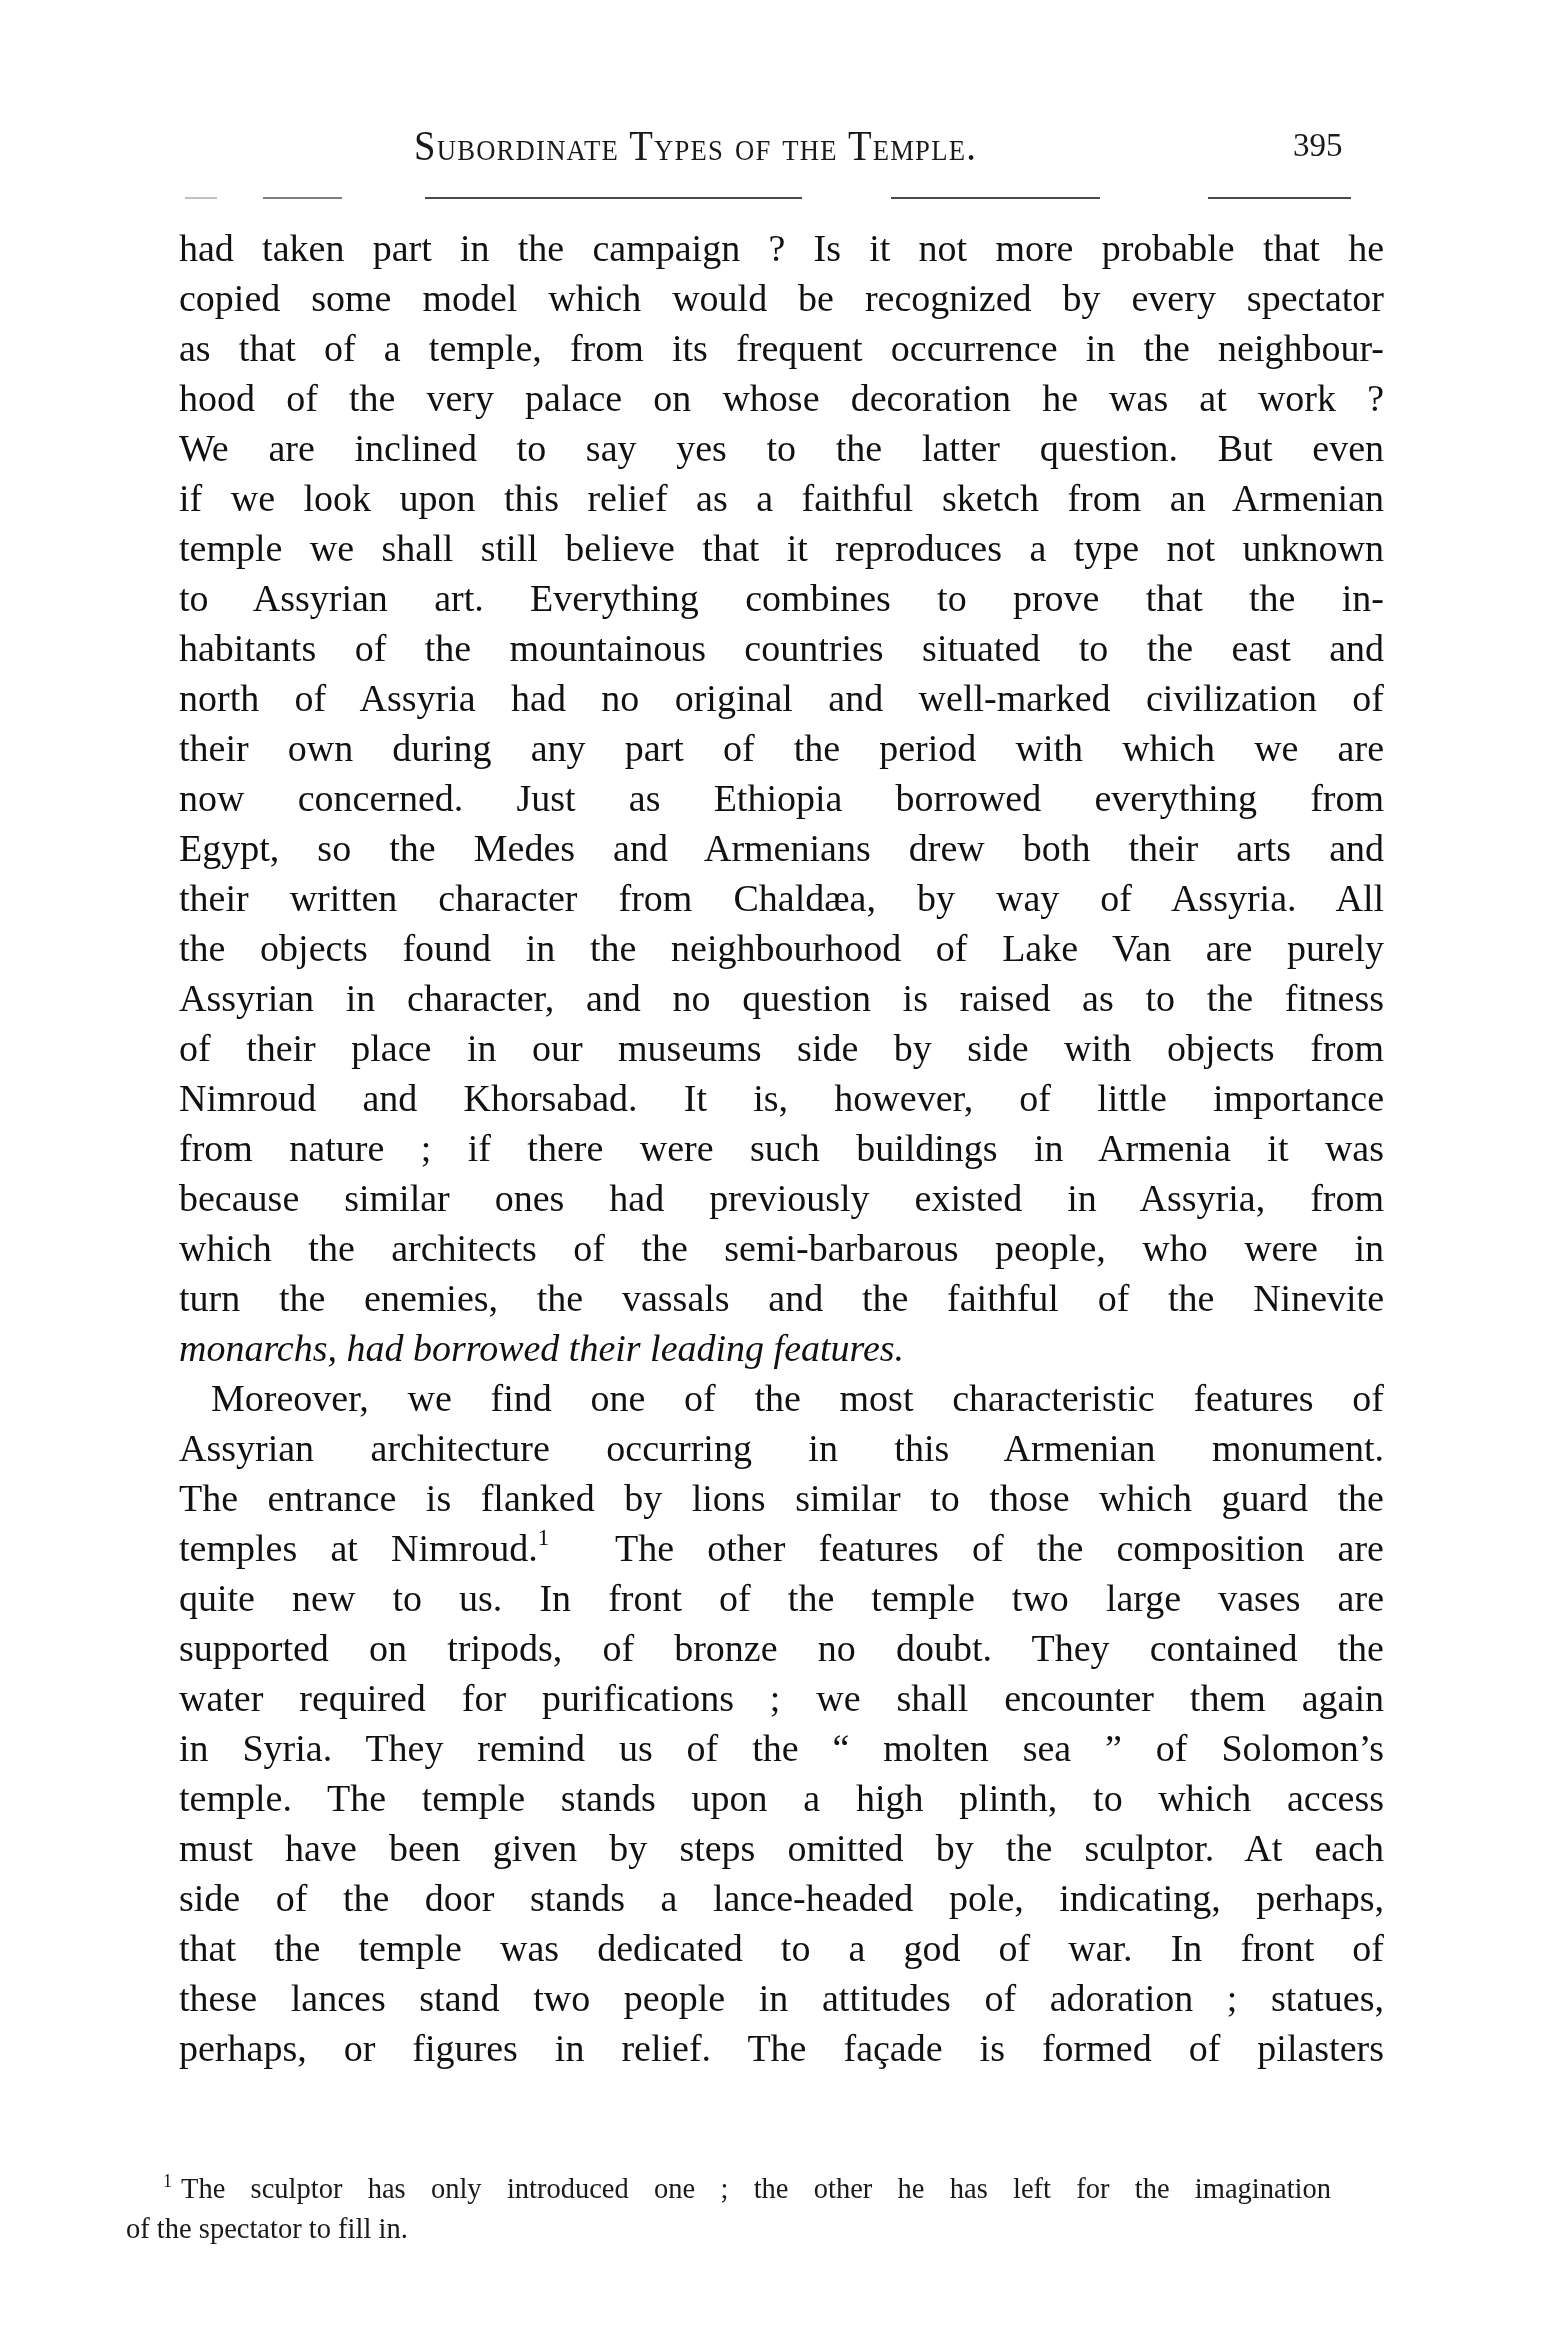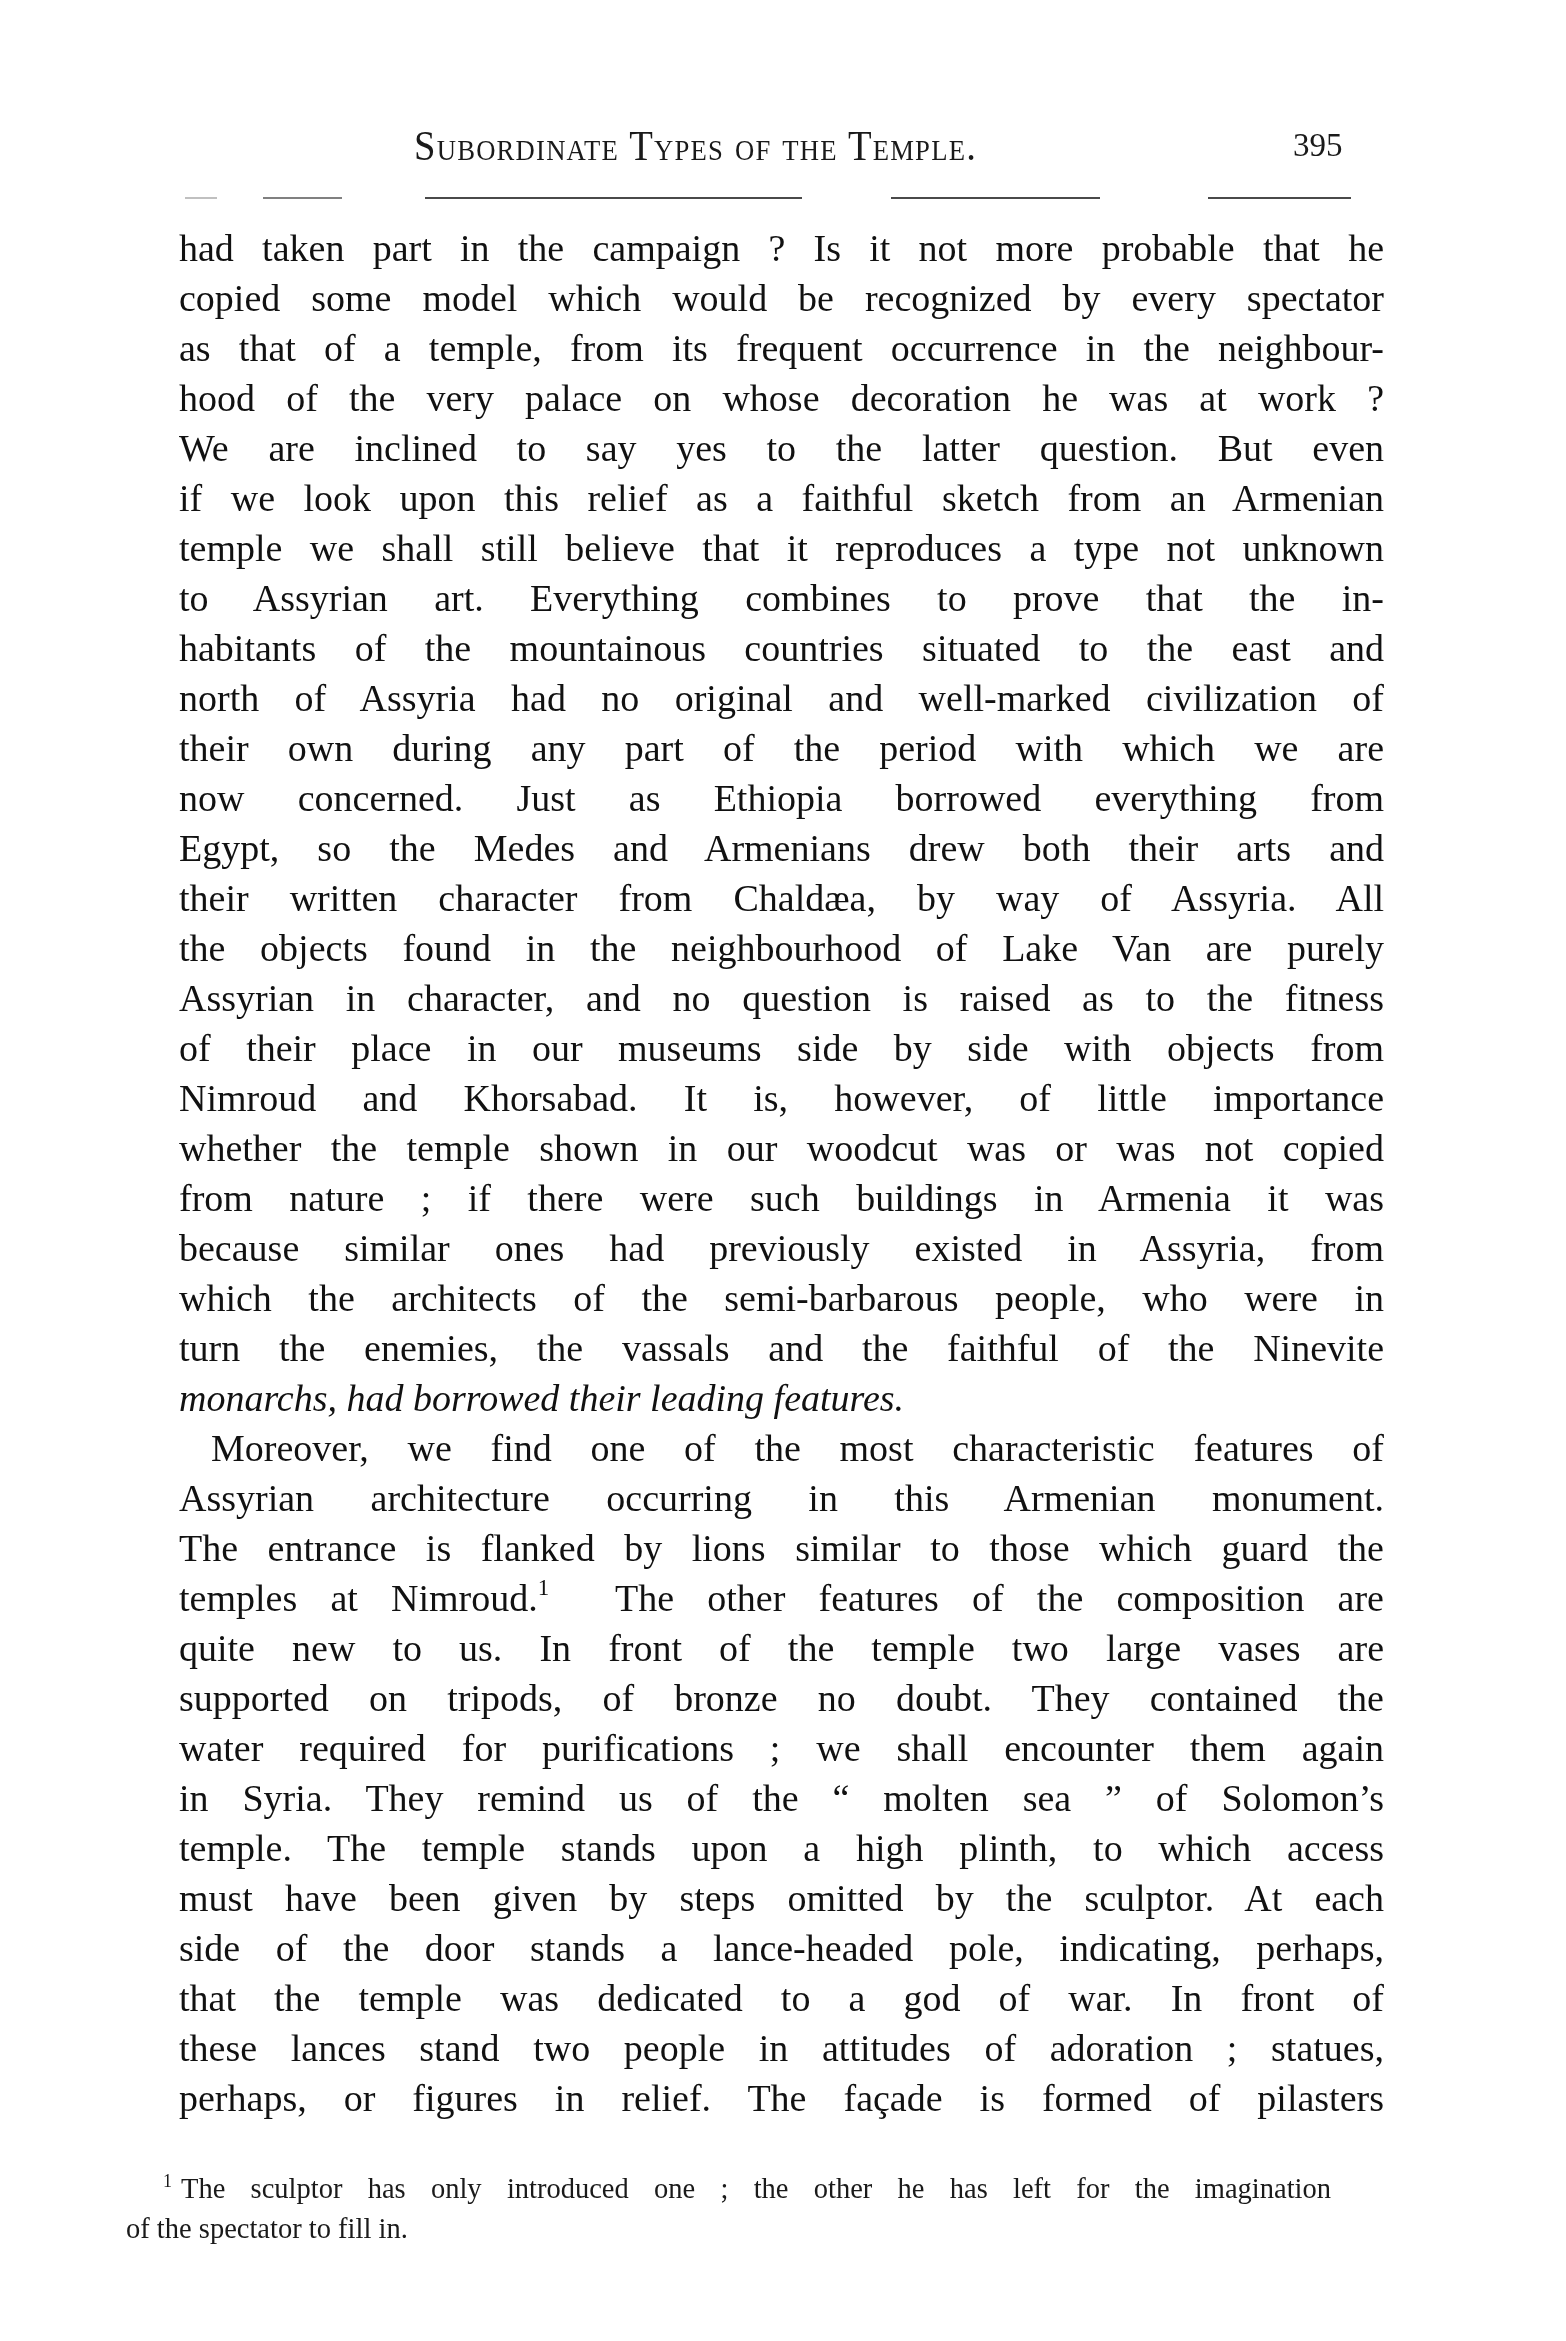--- a/index.html
+++ b/index.html
@@ -136,21 +136,20 @@
       <span class="line">habitants of the mountainous countries situated to the east and</span>
       <span class="line">north of Assyria had no original and well-marked civilization of</span>
       <span class="line">their own during any part of the period with which we are</span>
       <span class="line">now concerned.  Just as Ethiopia borrowed everything from</span>
       <span class="line">Egypt, so the Medes and Armenians drew both their arts and</span>
       <span class="line">their written character from Chaldæa, by way of Assyria.  All</span>
       <span class="line">the objects found in the neighbourhood of Lake Van are purely</span>
       <span class="line">Assyrian in character, and no question is raised as to the fitness</span>
       <span class="line">of their place in our museums side by side with objects from</span>
       <span class="line">Nimroud and Khorsabad.  It is, however, of little importance</span>
-      <span class="line">whether the temple shown in our woodcut was or was not copied</span>
       <span class="line">from nature ; if there were such buildings in Armenia it was</span>
       <span class="line">because similar ones had previously existed in Assyria, from</span>
       <span class="line">which the architects of the semi-barbarous people, who were in</span>
       <span class="line">turn the enemies, the vassals and the faithful of the Ninevite</span>
       <span class="line last-of-para">monarchs, had borrowed their leading features.</span>
     </div>
 
     <div>
       <span class="line indent">Moreover, we find one of the most characteristic features of</span>
       <span class="line">Assyrian architecture occurring in this Armenian monument.</span>

